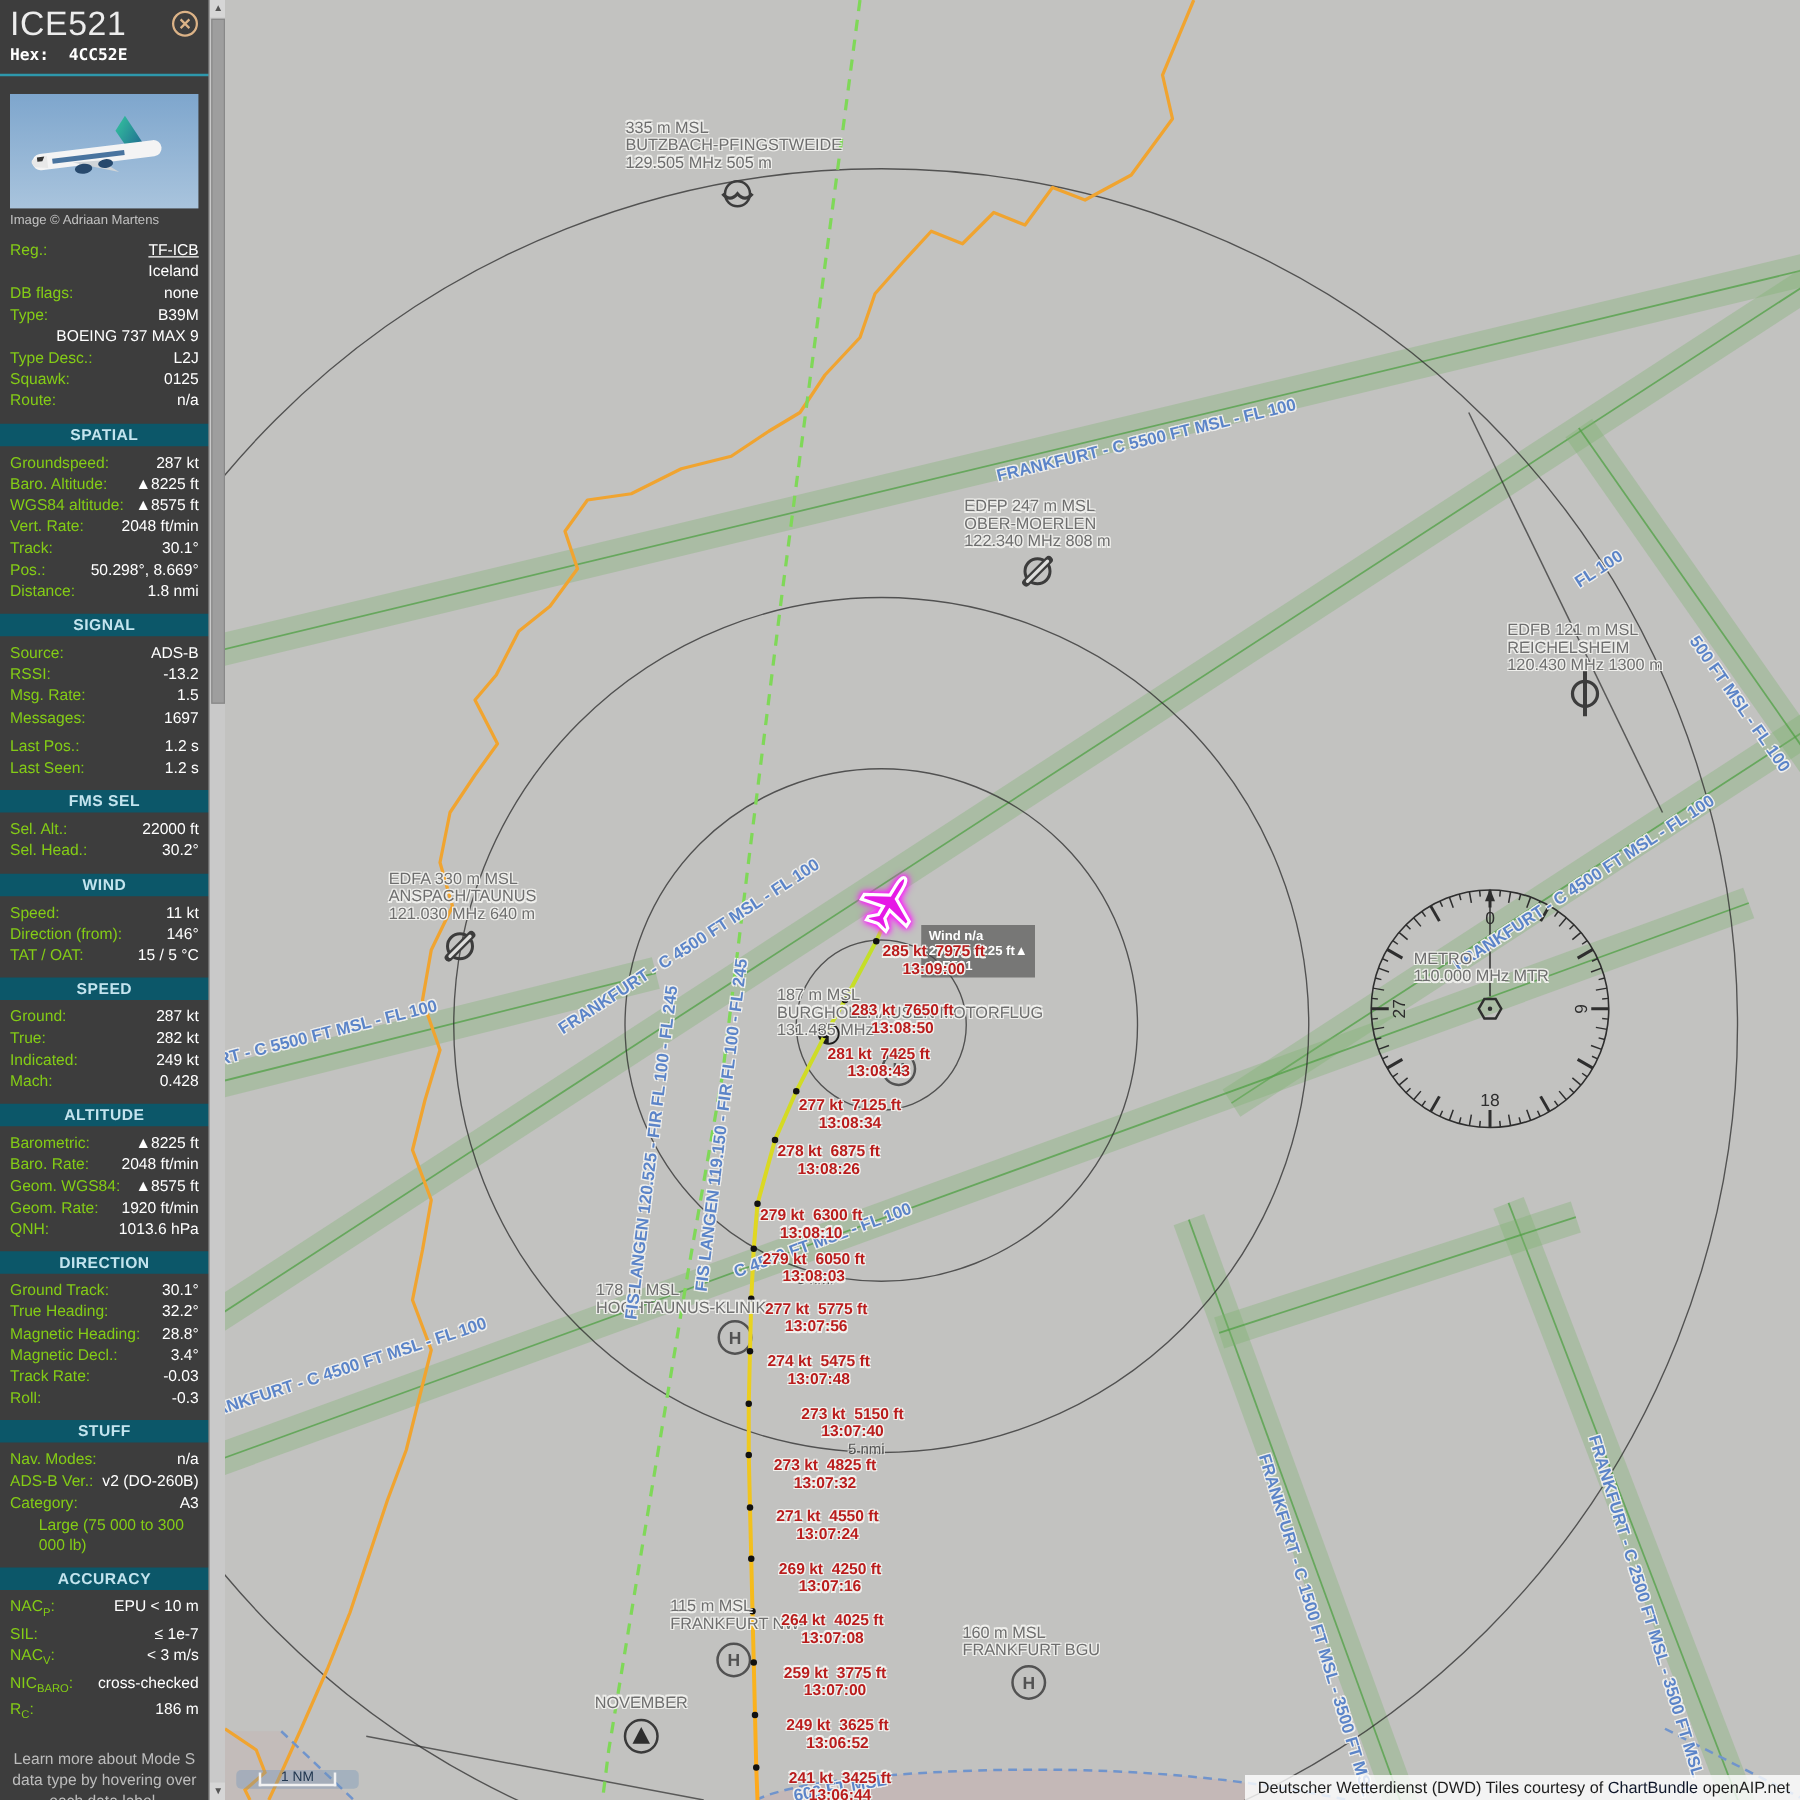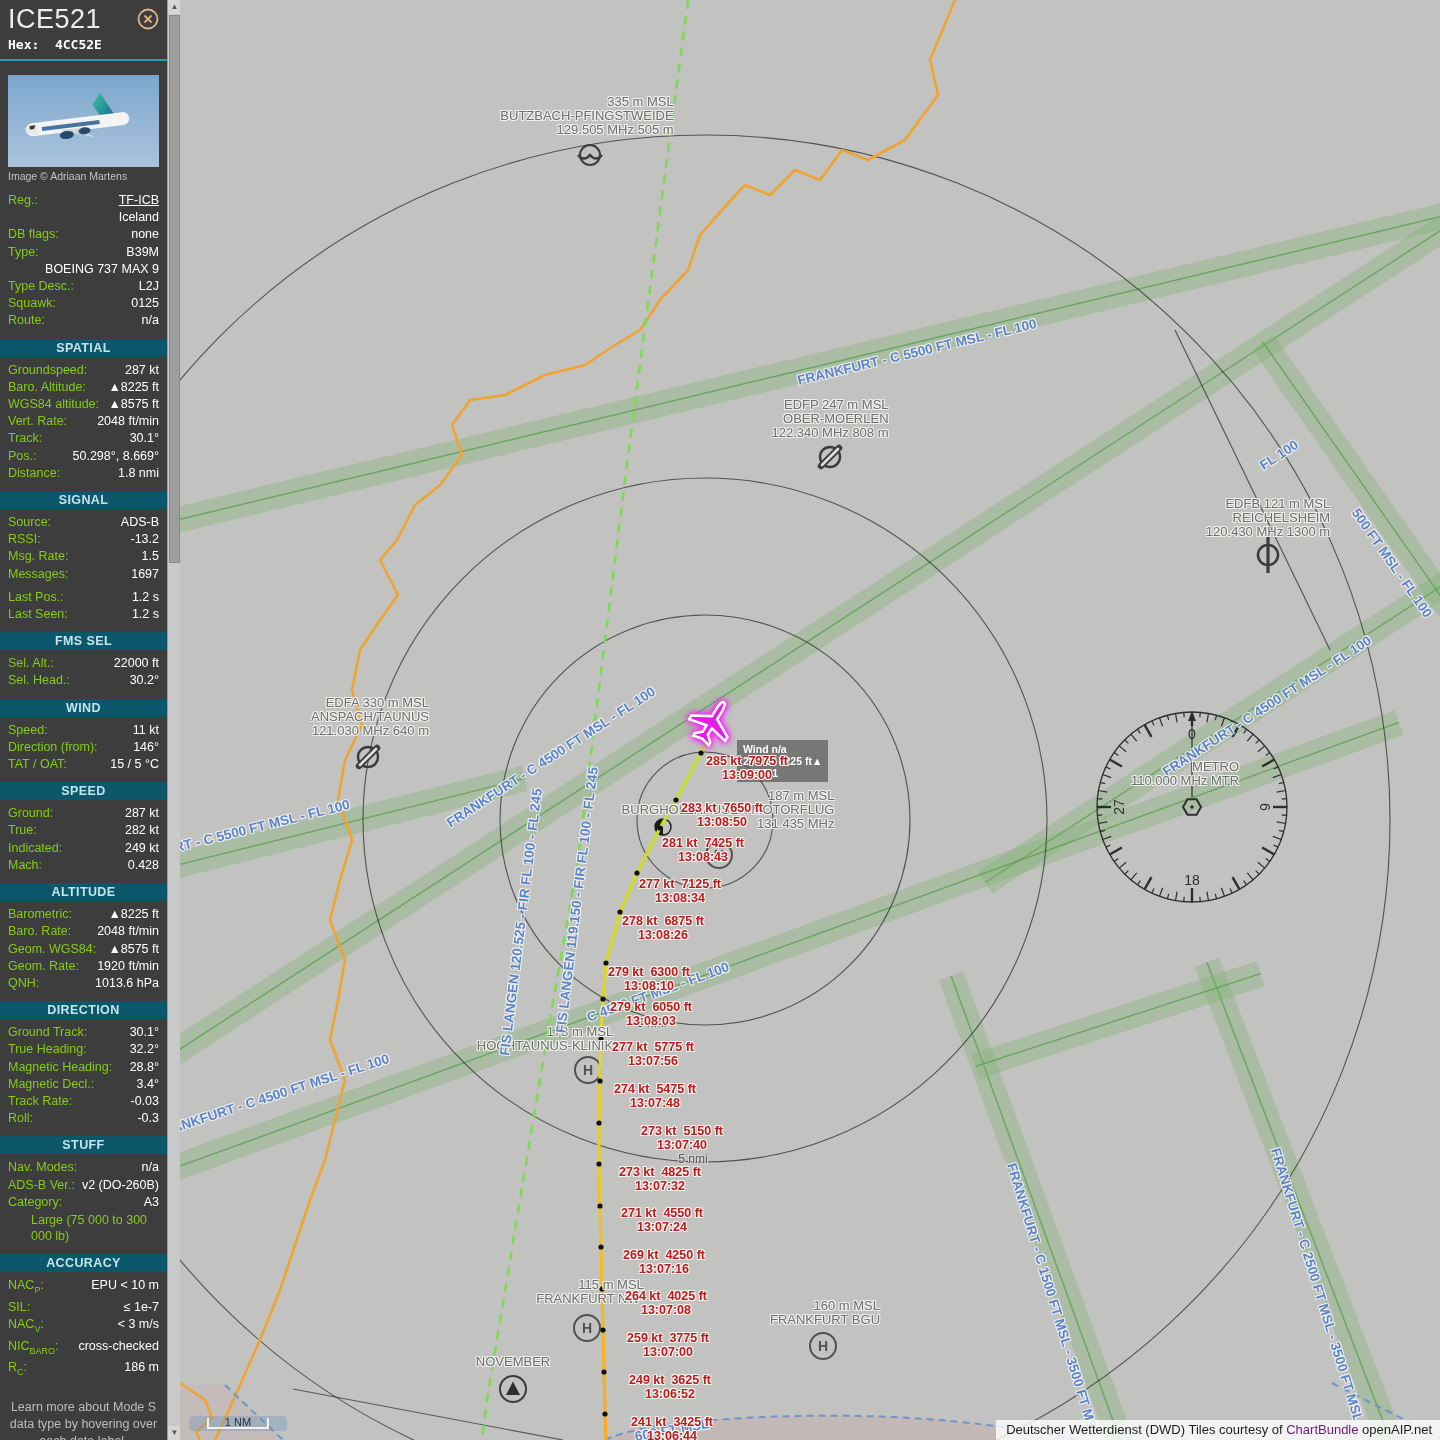--- a/index.html
+++ b/index.html
@@ -28,37 +28,37 @@
 
   
   #sb-scroll{position:absolute;left:167px;top:0;width:13px;height:1440px;background:#c9c9c9;border-left:1px solid #9a9a9a;box-sizing:border-box;}
   .scroll-arrow{position:absolute;left:0;width:13px;height:14px;background:#d6d6d6;color:#555;font-size:8px;text-align:center;line-height:14px;cursor:pointer;}
   #sb-thumb{position:absolute;left:1px;top:15px;width:11px;height:548px;background:#9e9e9e;border:1px solid #888;box-sizing:border-box;cursor:pointer;}
 
   
   #map{position:absolute;left:180px;top:0;width:1260px;height:1440px;background:#c2c2c0;overflow:hidden;cursor:grab;}
   #map svg{position:absolute;left:0;top:0;}
   .map-label{position:absolute;transform:translate(-50%,-50%);color:#6e6e6e;font-size:13px;line-height:14px;
-     text-align:right;white-space:pre-line;z-index:2;
+     text-align:left;white-space:pre-line;z-index:2;
      text-shadow:-1px -1px 0 #efefec,1px -1px 0 #efefec,-1px 1px 0 #efefec,1px 1px 0 #efefec,0 1px 0 #efefec,0 -1px 0 #efefec;}
   .air-label{position:absolute;transform:translate(-50%,-50%);color:#5b84c8;font-size:13.5px;font-weight:600;white-space:nowrap;z-index:2;
      text-shadow:-1px -1px 0 #eeeeec,1px -1px 0 #eeeeec,-1px 1px 0 #eeeeec,1px 1px 0 #eeeeec;}
   .trail-label{position:absolute;color:#b91c1c;font-size:12.5px;font-weight:bold;line-height:13.5px;white-space:pre;z-index:6;
      text-shadow:-1px -1px 0 #f2f2ef,1px -1px 0 #f2f2ef,-1px 1px 0 #f2f2ef,1px 1px 0 #f2f2ef,0 1px 0 #f2f2ef,0 -1px 0 #f2f2ef;text-align:center;}
   .ring-label{position:absolute;transform:translate(-50%,-50%);color:#555;font-size:12px;z-index:2;
      text-shadow:-1px -1px 0 #ddddda,1px 1px 0 #ddddda;}
   #tooltip{position:absolute;background:rgba(72,72,72,.62);color:#fff;font-size:10.5px;font-weight:bold;
      line-height:12px;padding:3px 6px;z-index:4;white-space:pre;}
   #plane{position:absolute;z-index:7;filter:drop-shadow(0 0 3px #ff1aff) drop-shadow(0 0 2px #ff1aff);}
   #scalebar{position:absolute;left:9px;bottom:9px;background:rgba(110,145,185,.35);border-radius:4px;padding:2px 18px;z-index:8;}
   #scalebar .bracket{width:58px;height:9px;border:2px solid #f2f2f2;border-top:none;}
   #scalebar .sb-text{position:absolute;left:0;right:0;top:0px;text-align:center;font-size:11px;color:#20364f;}
   #attribution{position:absolute;right:0;bottom:0;background:rgba(255,255,255,.8);font-size:13px;color:#1d1d1d;
      padding:2px 8px 3px 10px;z-index:8;white-space:nowrap;}
-  #attribution .link{color:#701a75;cursor:pointer;}
+  #attribution .link{color:#0f172a;cursor:pointer;}
 </style>
 </head>
 <body>
 
 <div id="stage">
 
   <aside id="sidebar">
     <div class="sb-header">
       <div class="callsign">ICE521</div>
       <button class="close-btn" title="close">

